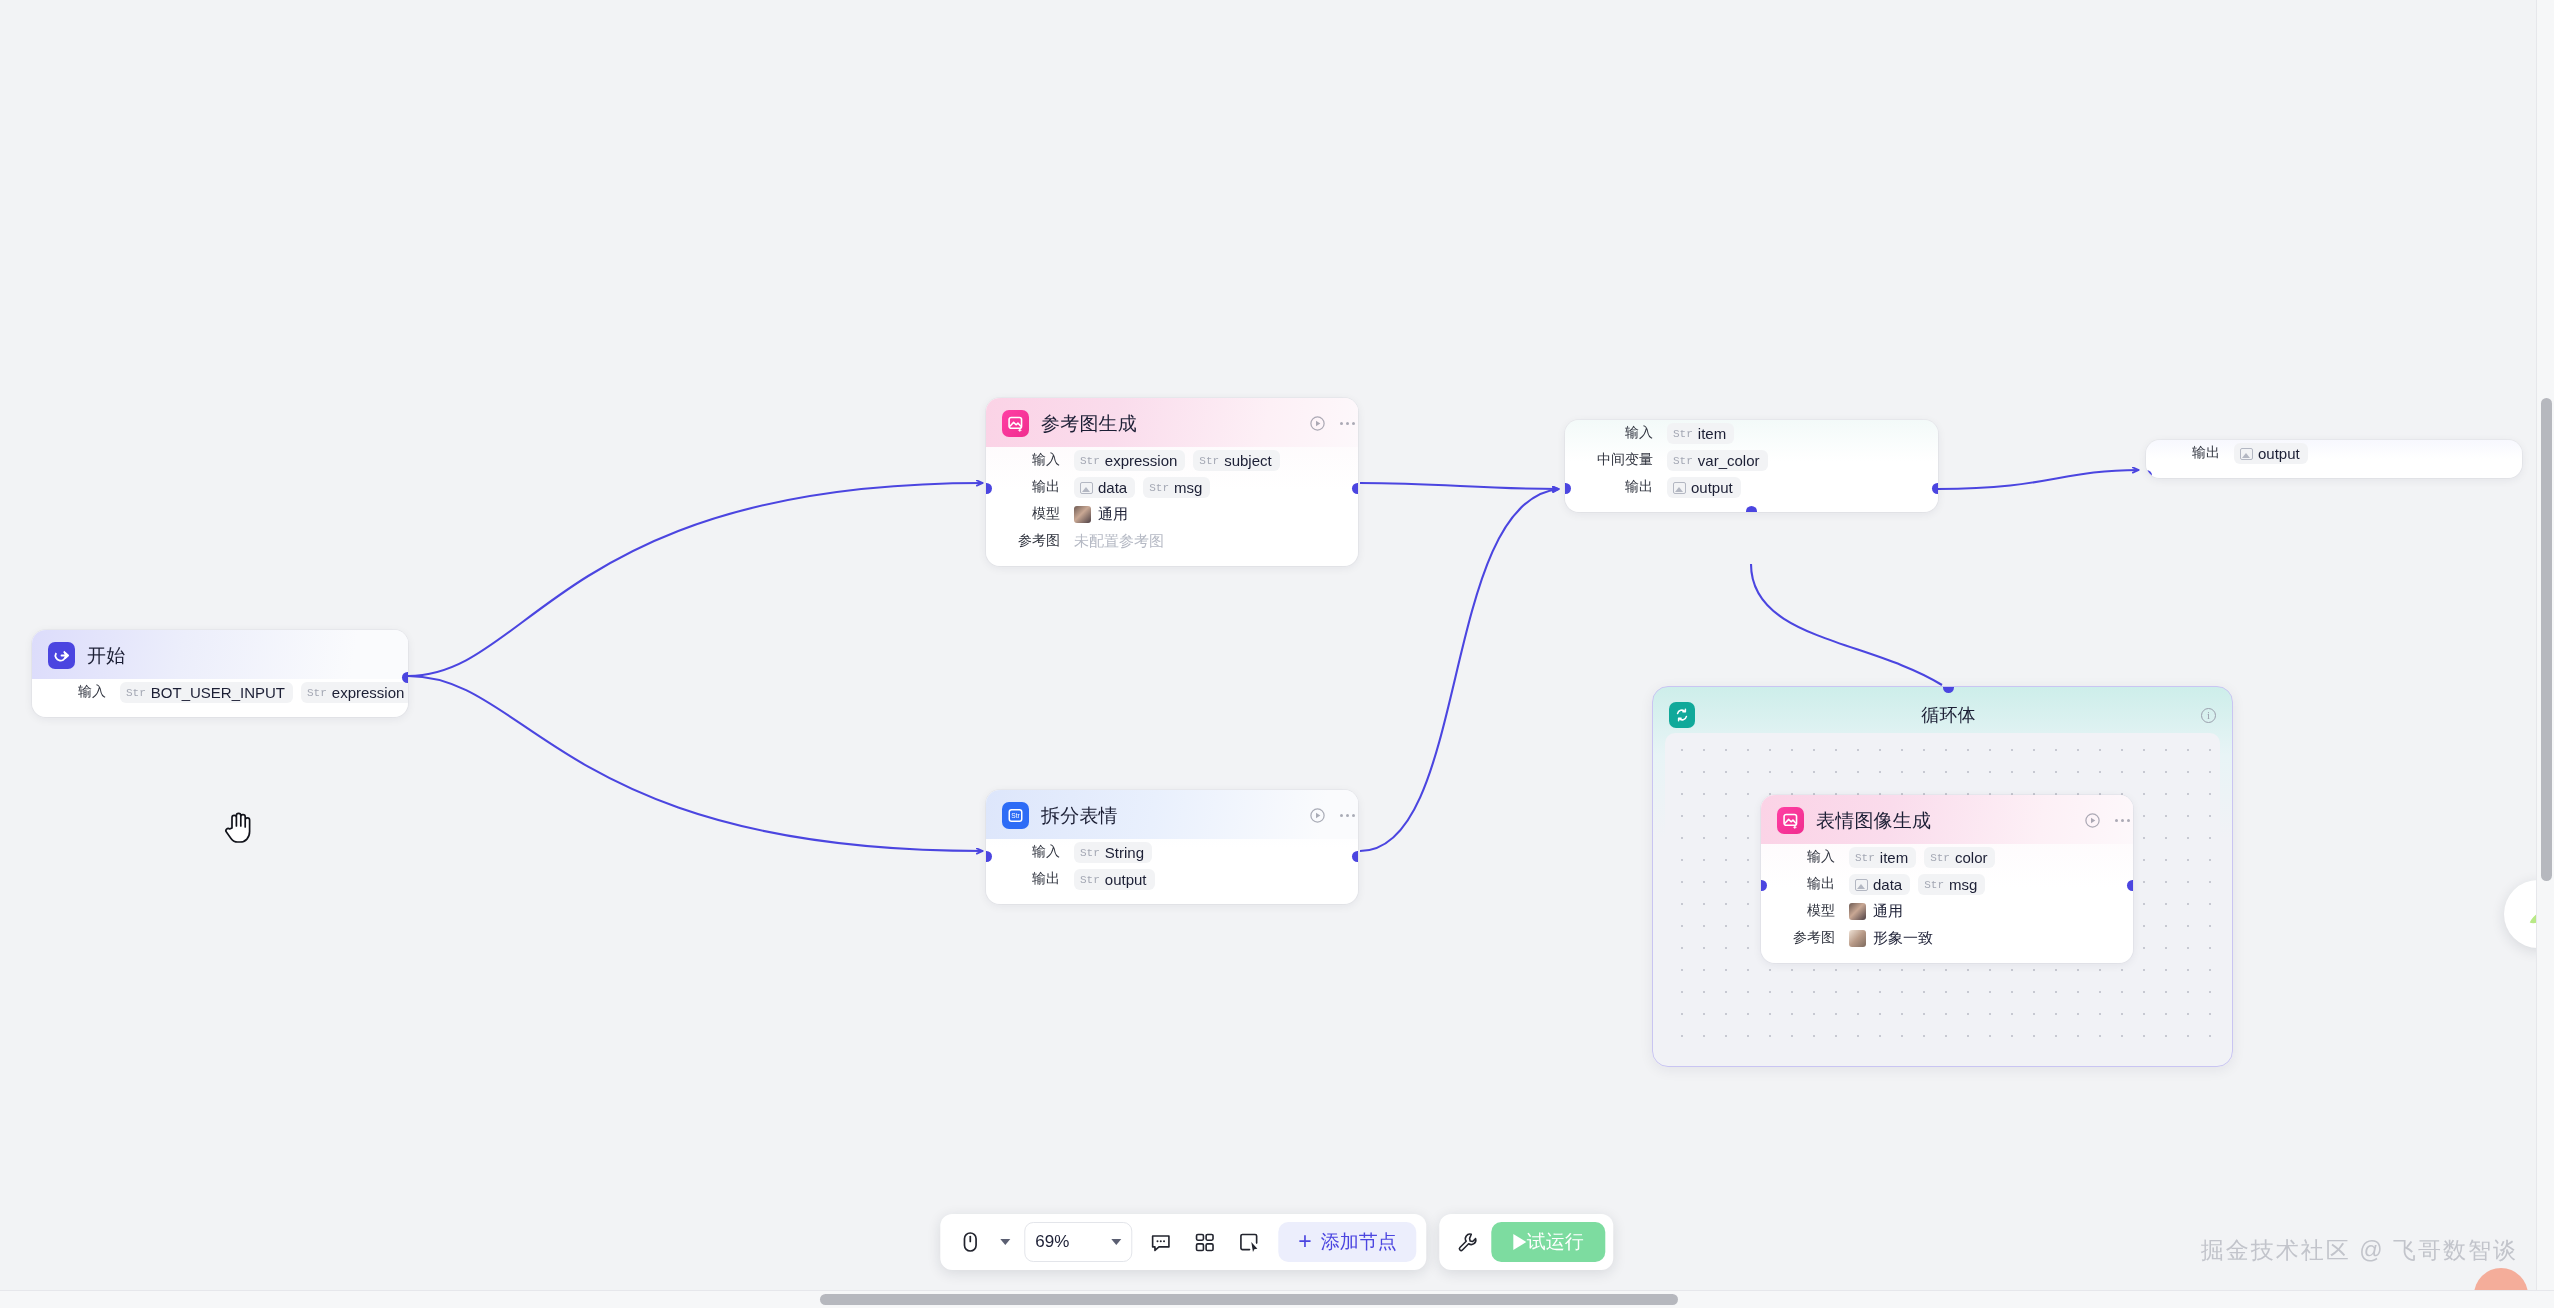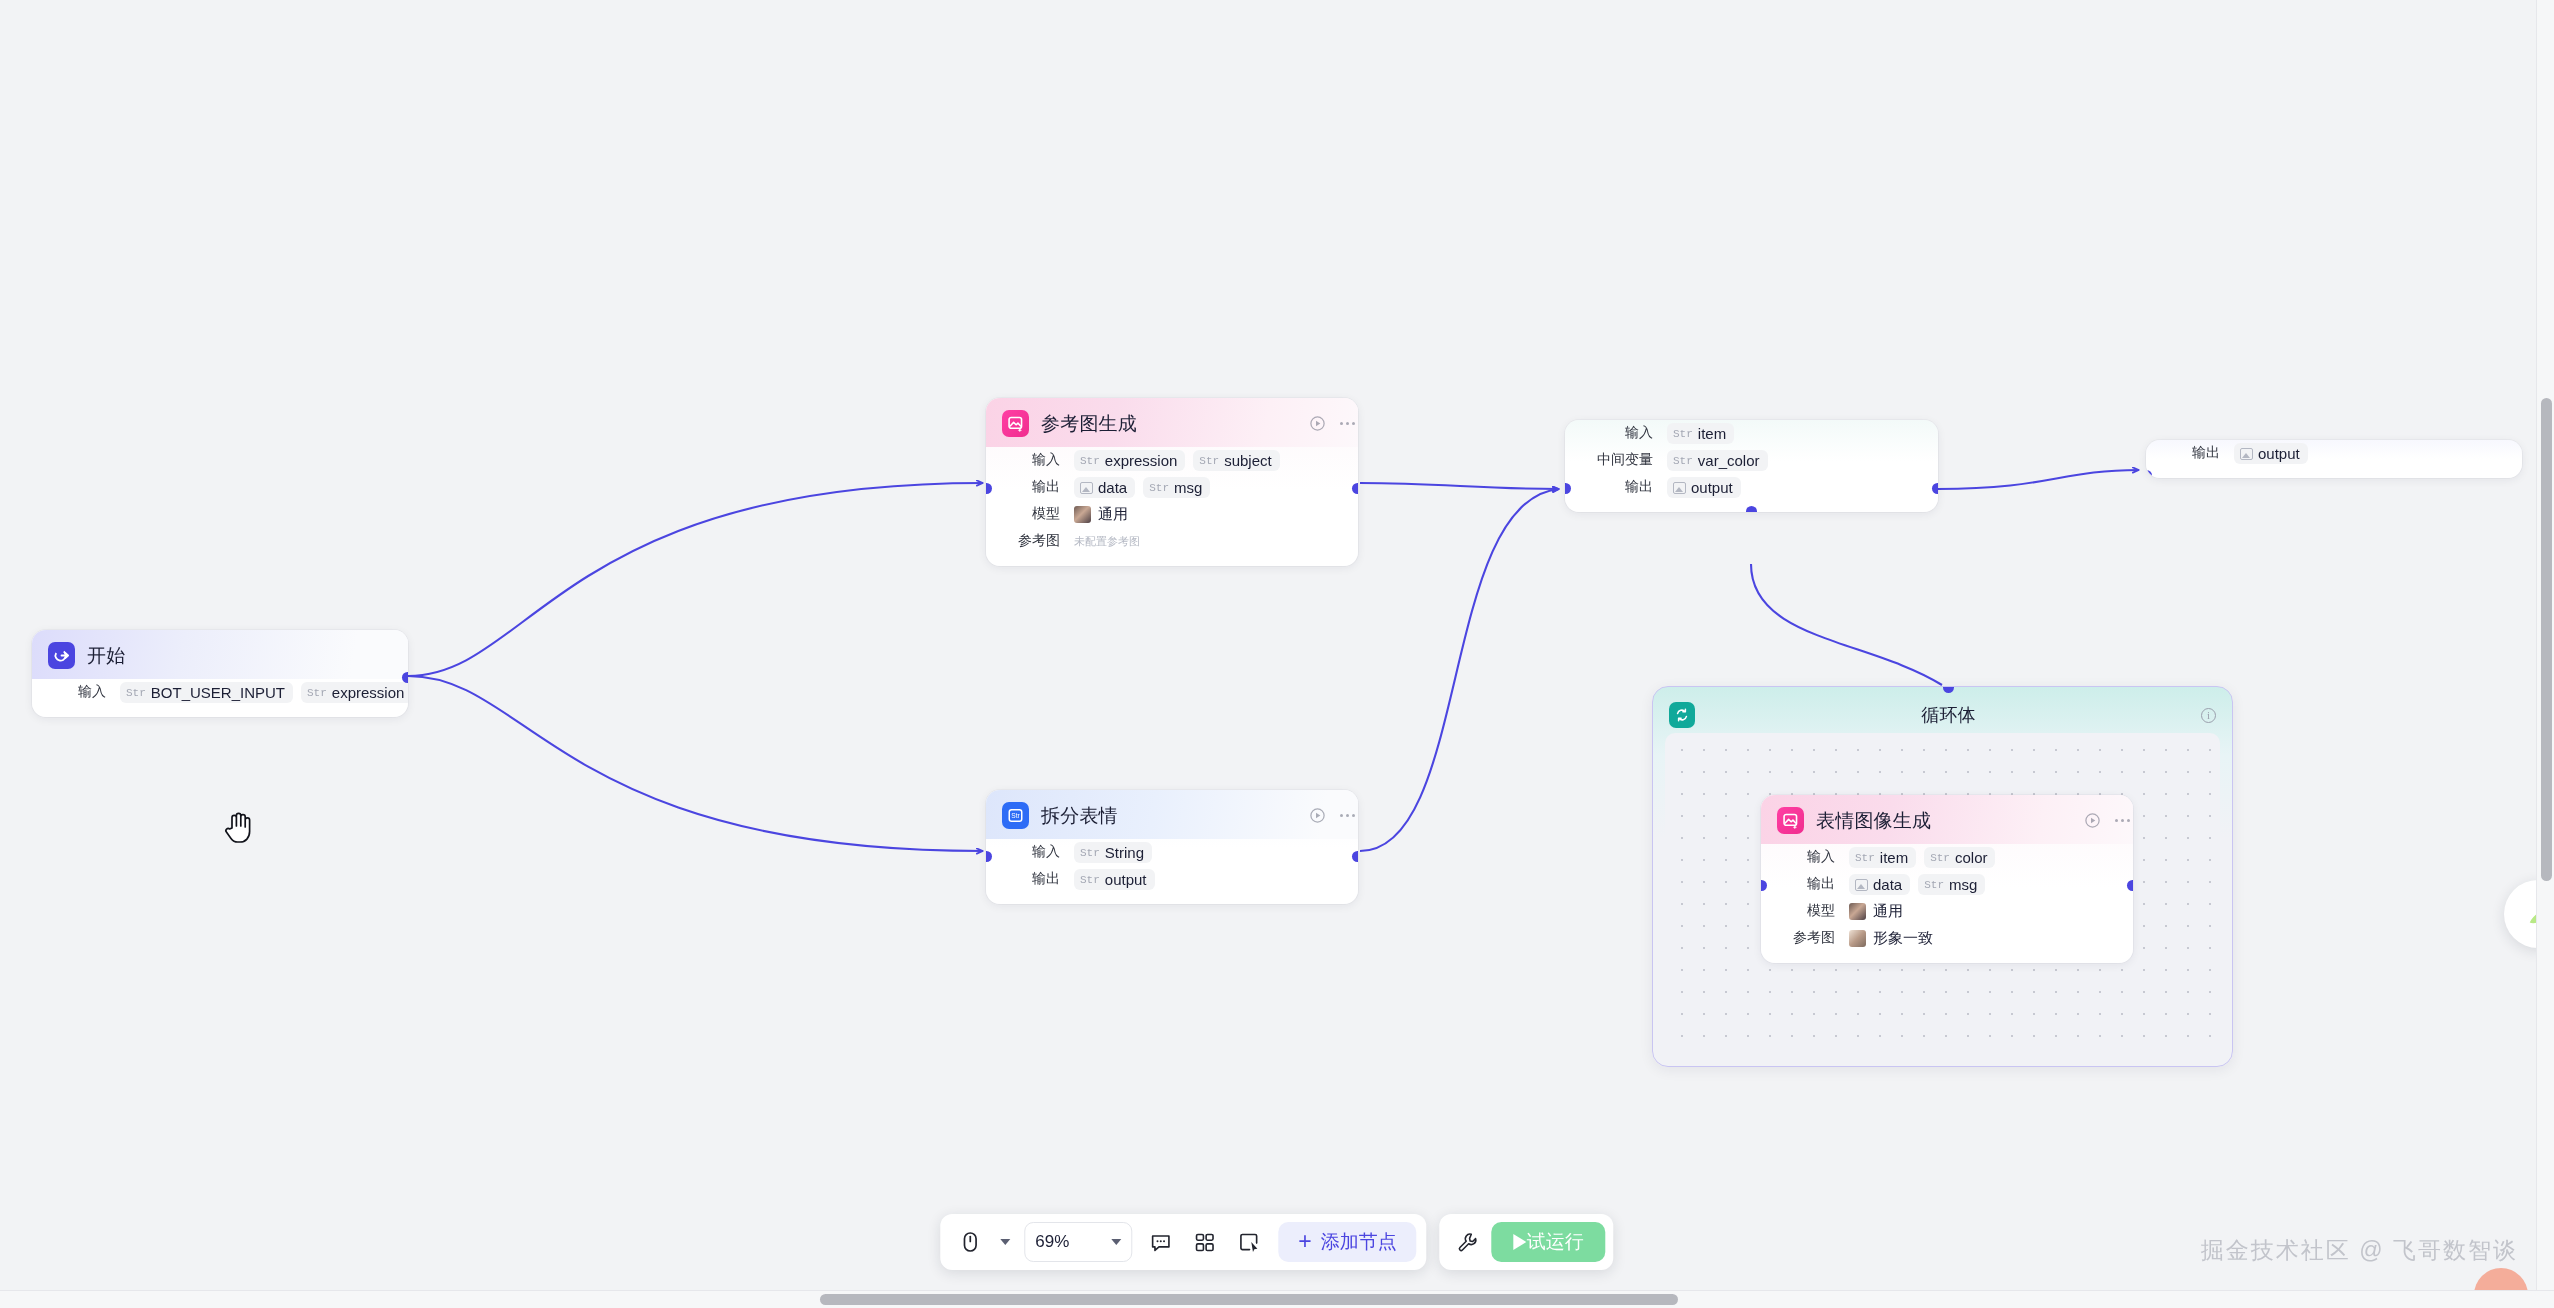--- a/index.html
+++ b/index.html
@@ -93,21 +93,21 @@
     width: 13px; height: 12px; display:inline-block;
     border: 1px solid #b3b7c2; border-radius: 2px;
     position: relative; transform: translateY(1px);
   }
   .chip .tyi::after{
     content:''; position:absolute; left:1px; bottom:1px;
     width:0;height:0;border-left:4px solid transparent;
     border-right:4px solid transparent;border-bottom:5px solid #b3b7c2;
   }
   .plain-val { font-size: 15px; color: #1c1f35; display:flex; align-items:center; gap:7px;}
-  .muted { color: #b5b9c4; font-size:11px; }
+  .muted { color: #b5b9c4; font-size:15px; }
   .thumb {
     width: 17px; height: 17px; border-radius: 3px;
     background: linear-gradient(135deg,#6d5a53,#c9a894 45%,#4c3f44);
     flex: 0 0 auto;
   }
   .thumb.b { background: linear-gradient(135deg,#efe2d6,#b89a87 50%,#7d6a5e); }
 
   
   .port {
     position: absolute;

